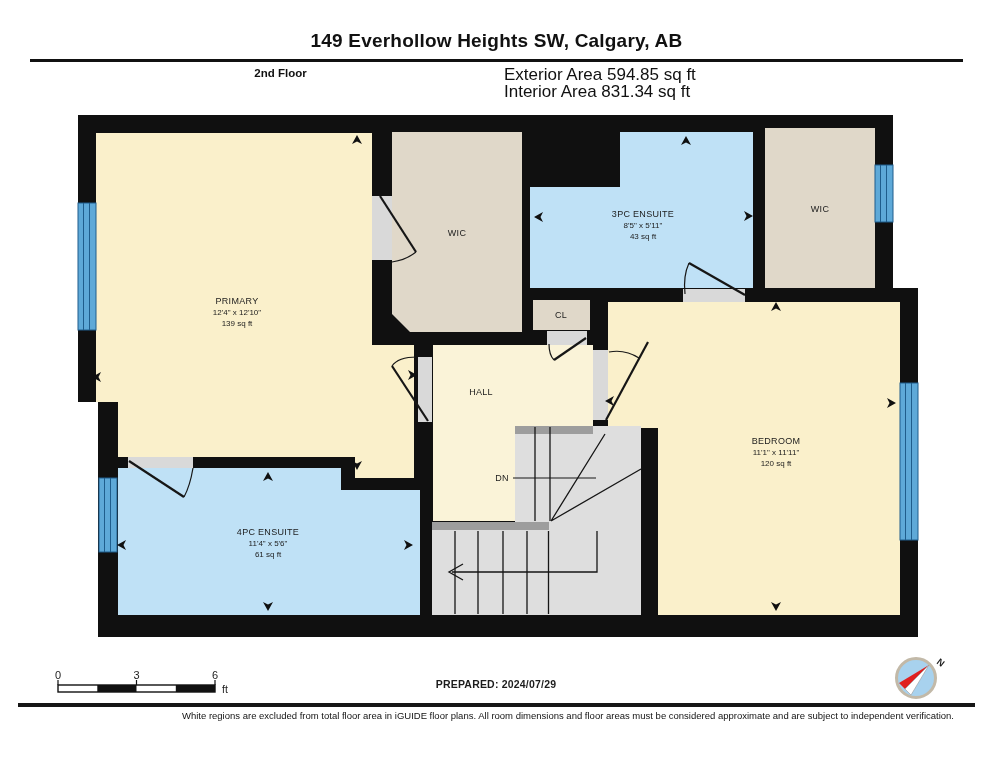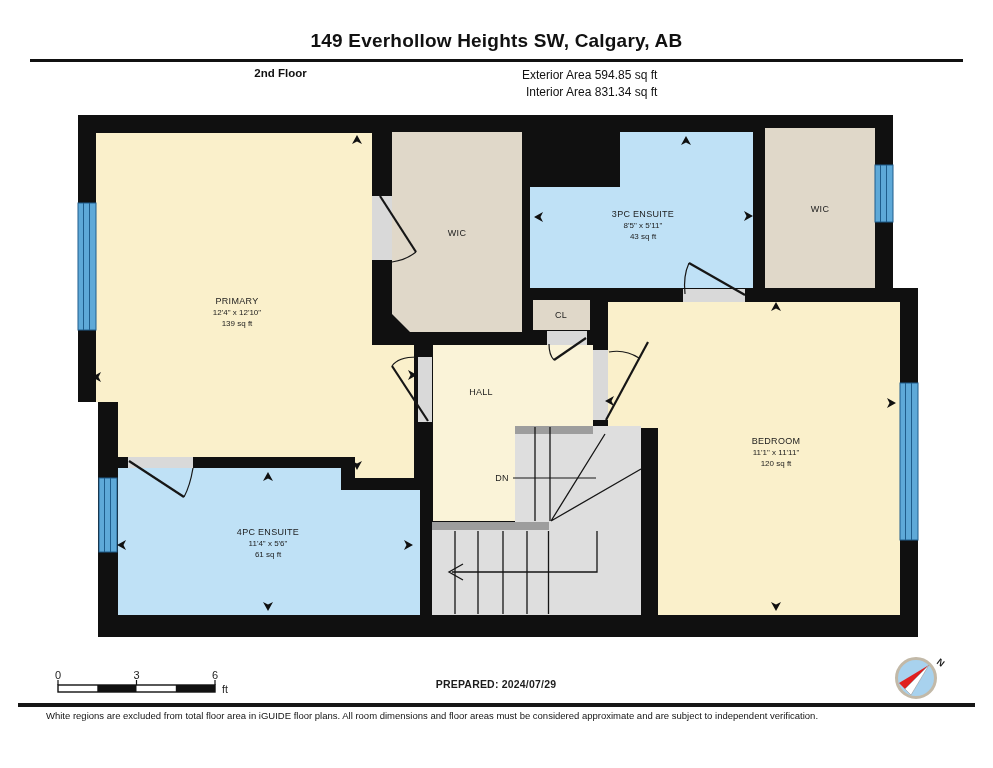--- a/index.html
+++ b/index.html
@@ -6,24 +6,24 @@
   .page{
     position:relative;width:993px;height:768px;margin:0 auto;background:#ffffff;
     font-family:"Liberation Sans", sans-serif;color:#111;outline:1px solid #c9c9c9;
     overflow:hidden;
   }
   .title{position:absolute;top:30px;left:0;width:100%;text-align:center;
     font-size:19px;font-weight:bold;letter-spacing:.2px;}
   .rule{position:absolute;top:59px;left:30px;width:933px;height:2.5px;background:#111;}
   .floor-label{position:absolute;top:67px;left:0;width:497px;text-align:center;
     font-size:11.5px;font-weight:bold;margin-left:32px;}
-  .area-lines{position:absolute;top:67px;left:522px;font-size:12px;line-height:16.5px;text-align:right;}
+  .area-lines{position:absolute;top:67px;left:504px;font-size:17px;line-height:16.5px;}
   .plan-svg{position:absolute;top:0;left:0;}
   .footer-bar{position:absolute;top:703px;left:18px;width:957px;height:3.5px;background:#161616;}
-  .disclaimer{position:absolute;top:710px;left:46px;width:930px;font-size:9.5px;color:#131313;}
+  .disclaimer{position:absolute;top:710px;left:24px;width:930px;font-size:9.5px;color:#131313;text-align:right;}
   text{font-family:"Liberation Sans", sans-serif;fill:#1c1c1c;}
   .room-name{font-size:9px;letter-spacing:.3px;}
   .room-sub{font-size:8px;}
   .tick-num{font-size:11px;}
   .ft-label{font-size:10.5px;}
   .prepared{font-size:10.5px;font-weight:600;letter-spacing:.2px;}
   .north{font-size:9.5px;font-weight:bold;}
 </style>
 </head>
 <body>

